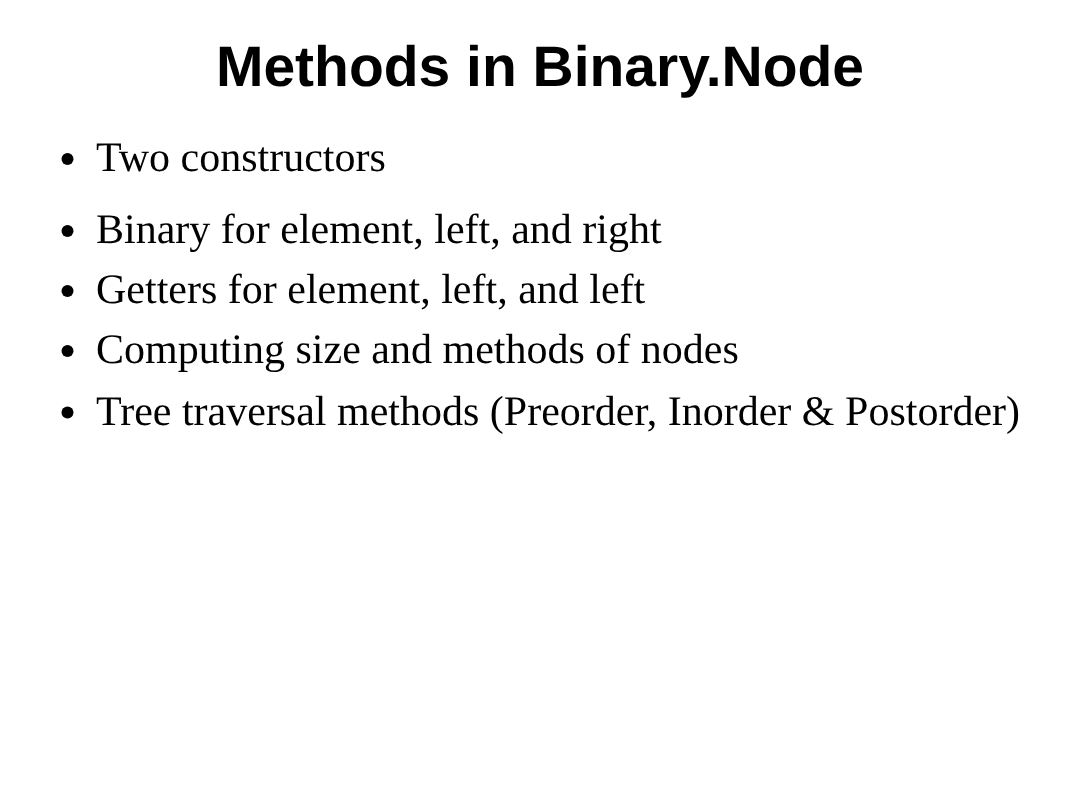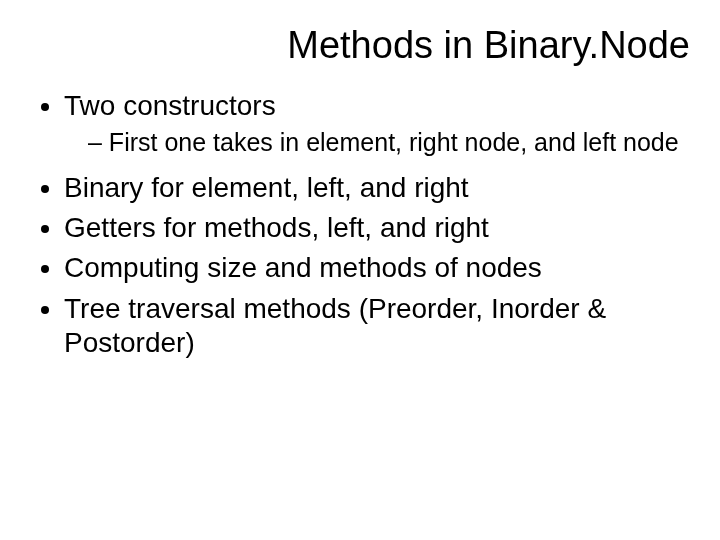--- a/index.html
+++ b/index.html
@@ -12,31 +12,32 @@
     color: #000000;
   }
   .slide {
     width: 720px;
     height: 540px;
     box-sizing: border-box;
     padding: 10px 30px 30px 30px;
   }
   .title {
     font-size: 38px;
-    text-align: right;
+    text-align: center;
     margin-top: 14px;
     margin-bottom: 22px;
-    font-weight: normal;
+    font-weight: bold;
   }
   ul.level1 {
     list-style: disc;
     margin: 0;
     padding-left: 34px;
     font-size: 28px;
     line-height: 1.22;
+    font-family: Liberation Serif, serif;
   }
   ul.level1 > li {
     margin-bottom: 6px;
   }
   ul.level2 {
     list-style: none;
     margin: 4px 0 14px 0;
     padding-left: 24px;
     font-size: 25px;
     line-height: 1.2;
@@ -53,21 +54,20 @@
 </head>
 <body>
 
 <div class="slide">
   <div class="title">Methods in Binary.Node</div>
 
   <ul class="level1">
     <li>
       <span>Two constructors</span>
       <ul class="level2">
-        <li><span>First one takes in element, right node, and left node</span></li>
       </ul>
     </li>
     <li><span>Binary for element, left, and right</span></li>
-    <li><span>Getters for methods, left, and right</span></li>
+    <li><span>Getters for element, left, and left</span></li>
     <li><span>Computing size and methods of nodes</span></li>
     <li><span>Tree traversal methods (Preorder, Inorder &amp; Postorder)</span></li>
   </ul>
 </div>
 
 </body></html>

